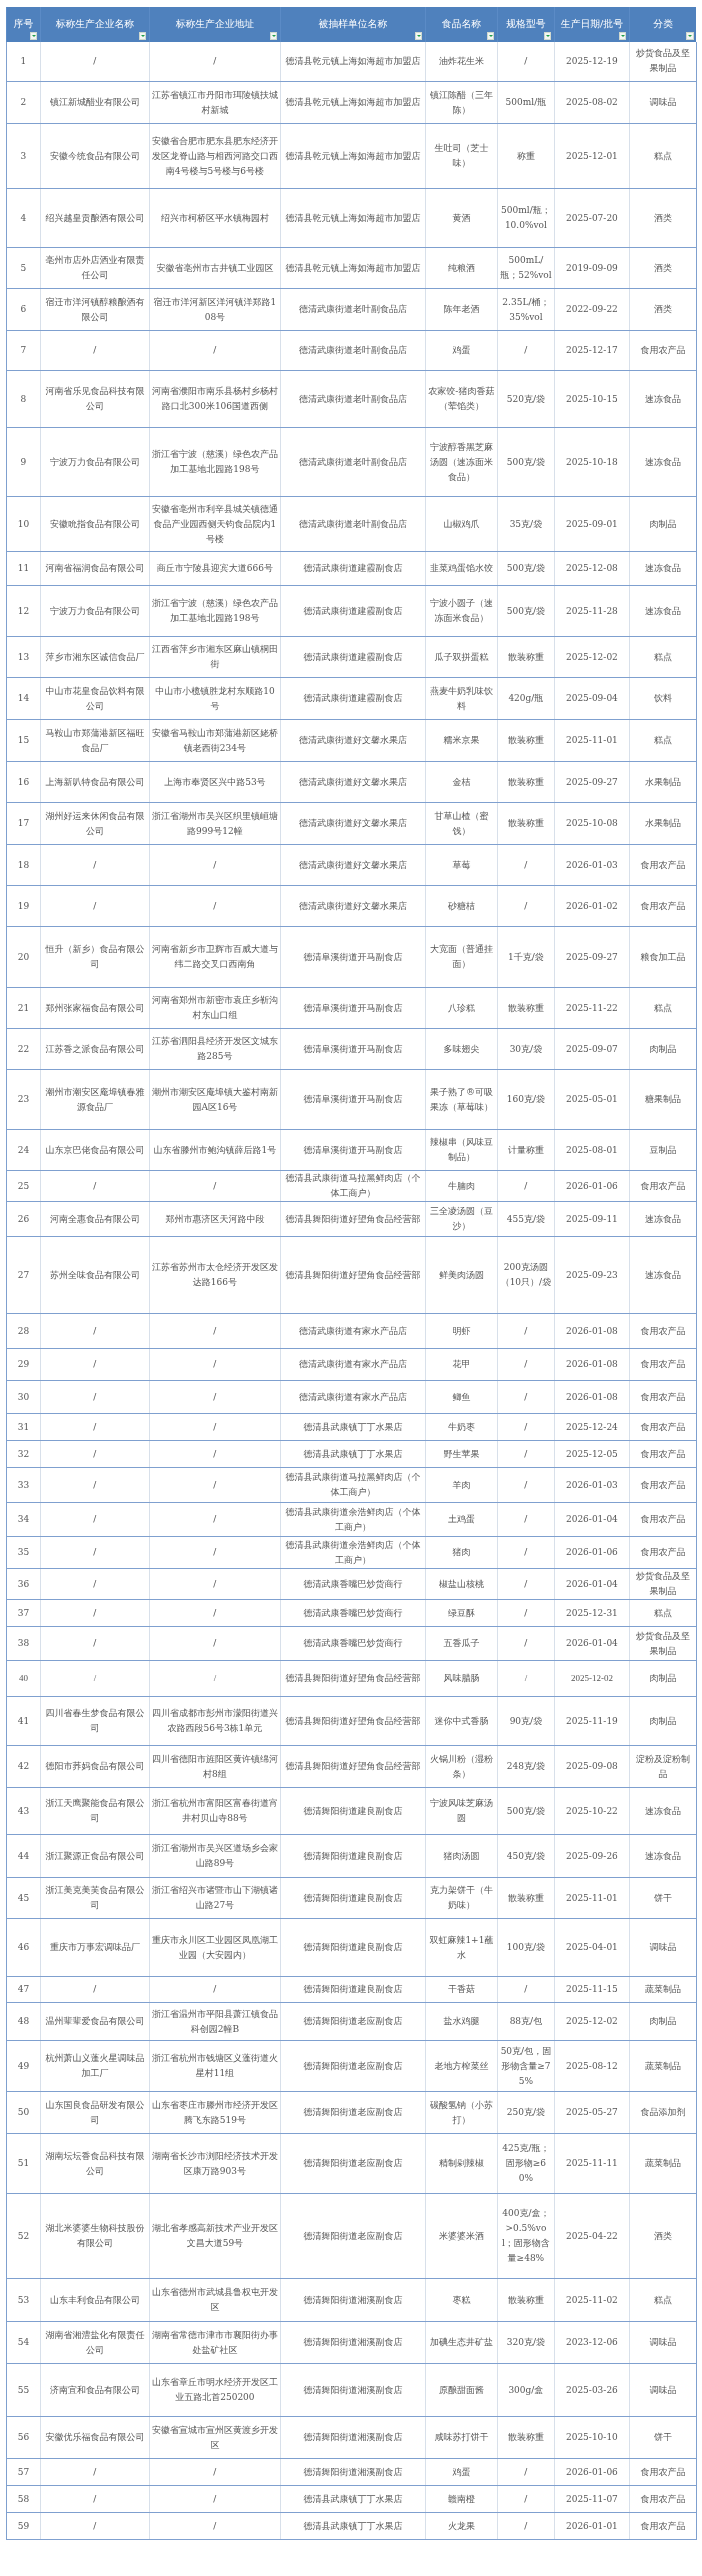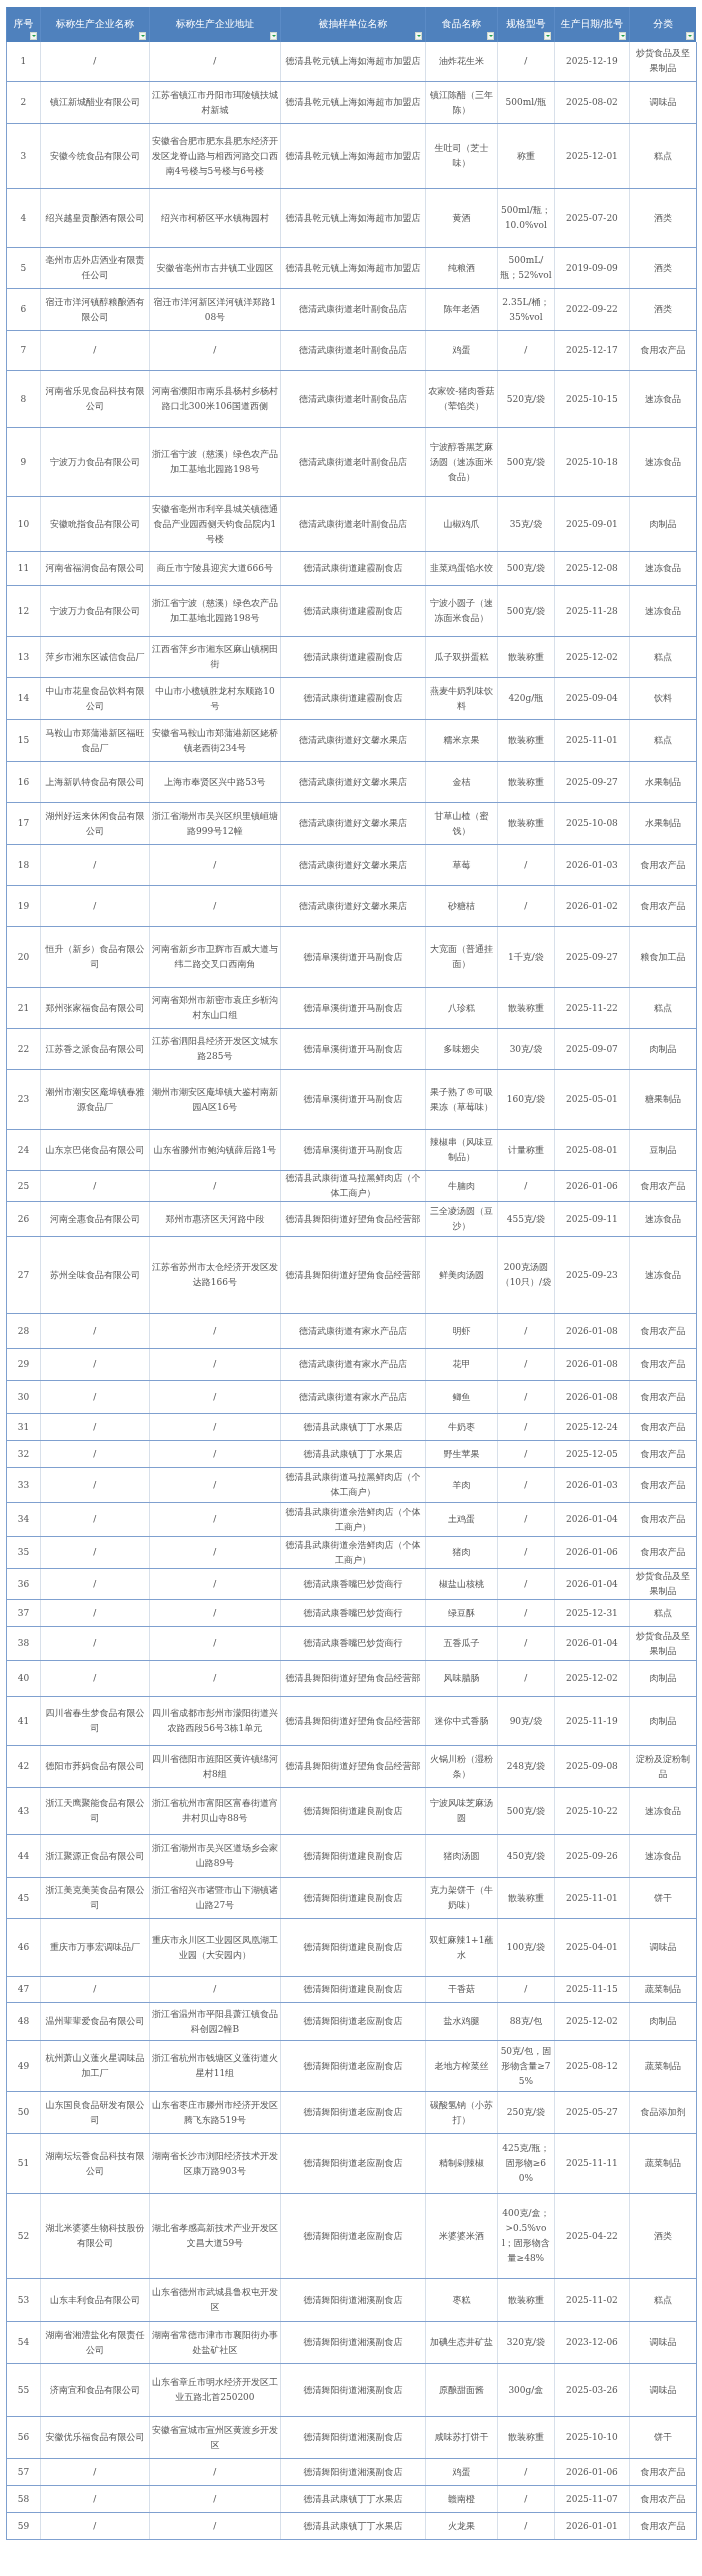--- a/index.html
+++ b/index.html
@@ -423,21 +423,21 @@
         <tr style="height: 34px;">
           <td>38</td>
           <td>/</td>
           <td>/</td>
           <td>德清武康香嘴巴炒货商行</td>
           <td>五香瓜子</td>
           <td>/</td>
           <td>2026-01-04</td>
           <td>炒货食品及坚果制品</td>
         </tr>
-        <tr style="height: 36px;">
+        <tr style="height: 36px; font-family: Liberation Serif, serif;">
           <td>40</td>
           <td>/</td>
           <td>/</td>
           <td>德清县舞阳街道好望角食品经营部</td>
           <td>风味腊肠</td>
           <td>/</td>
           <td>2025-12-02</td>
           <td>肉制品</td>
         </tr>
         <tr style="height: 49px;">

